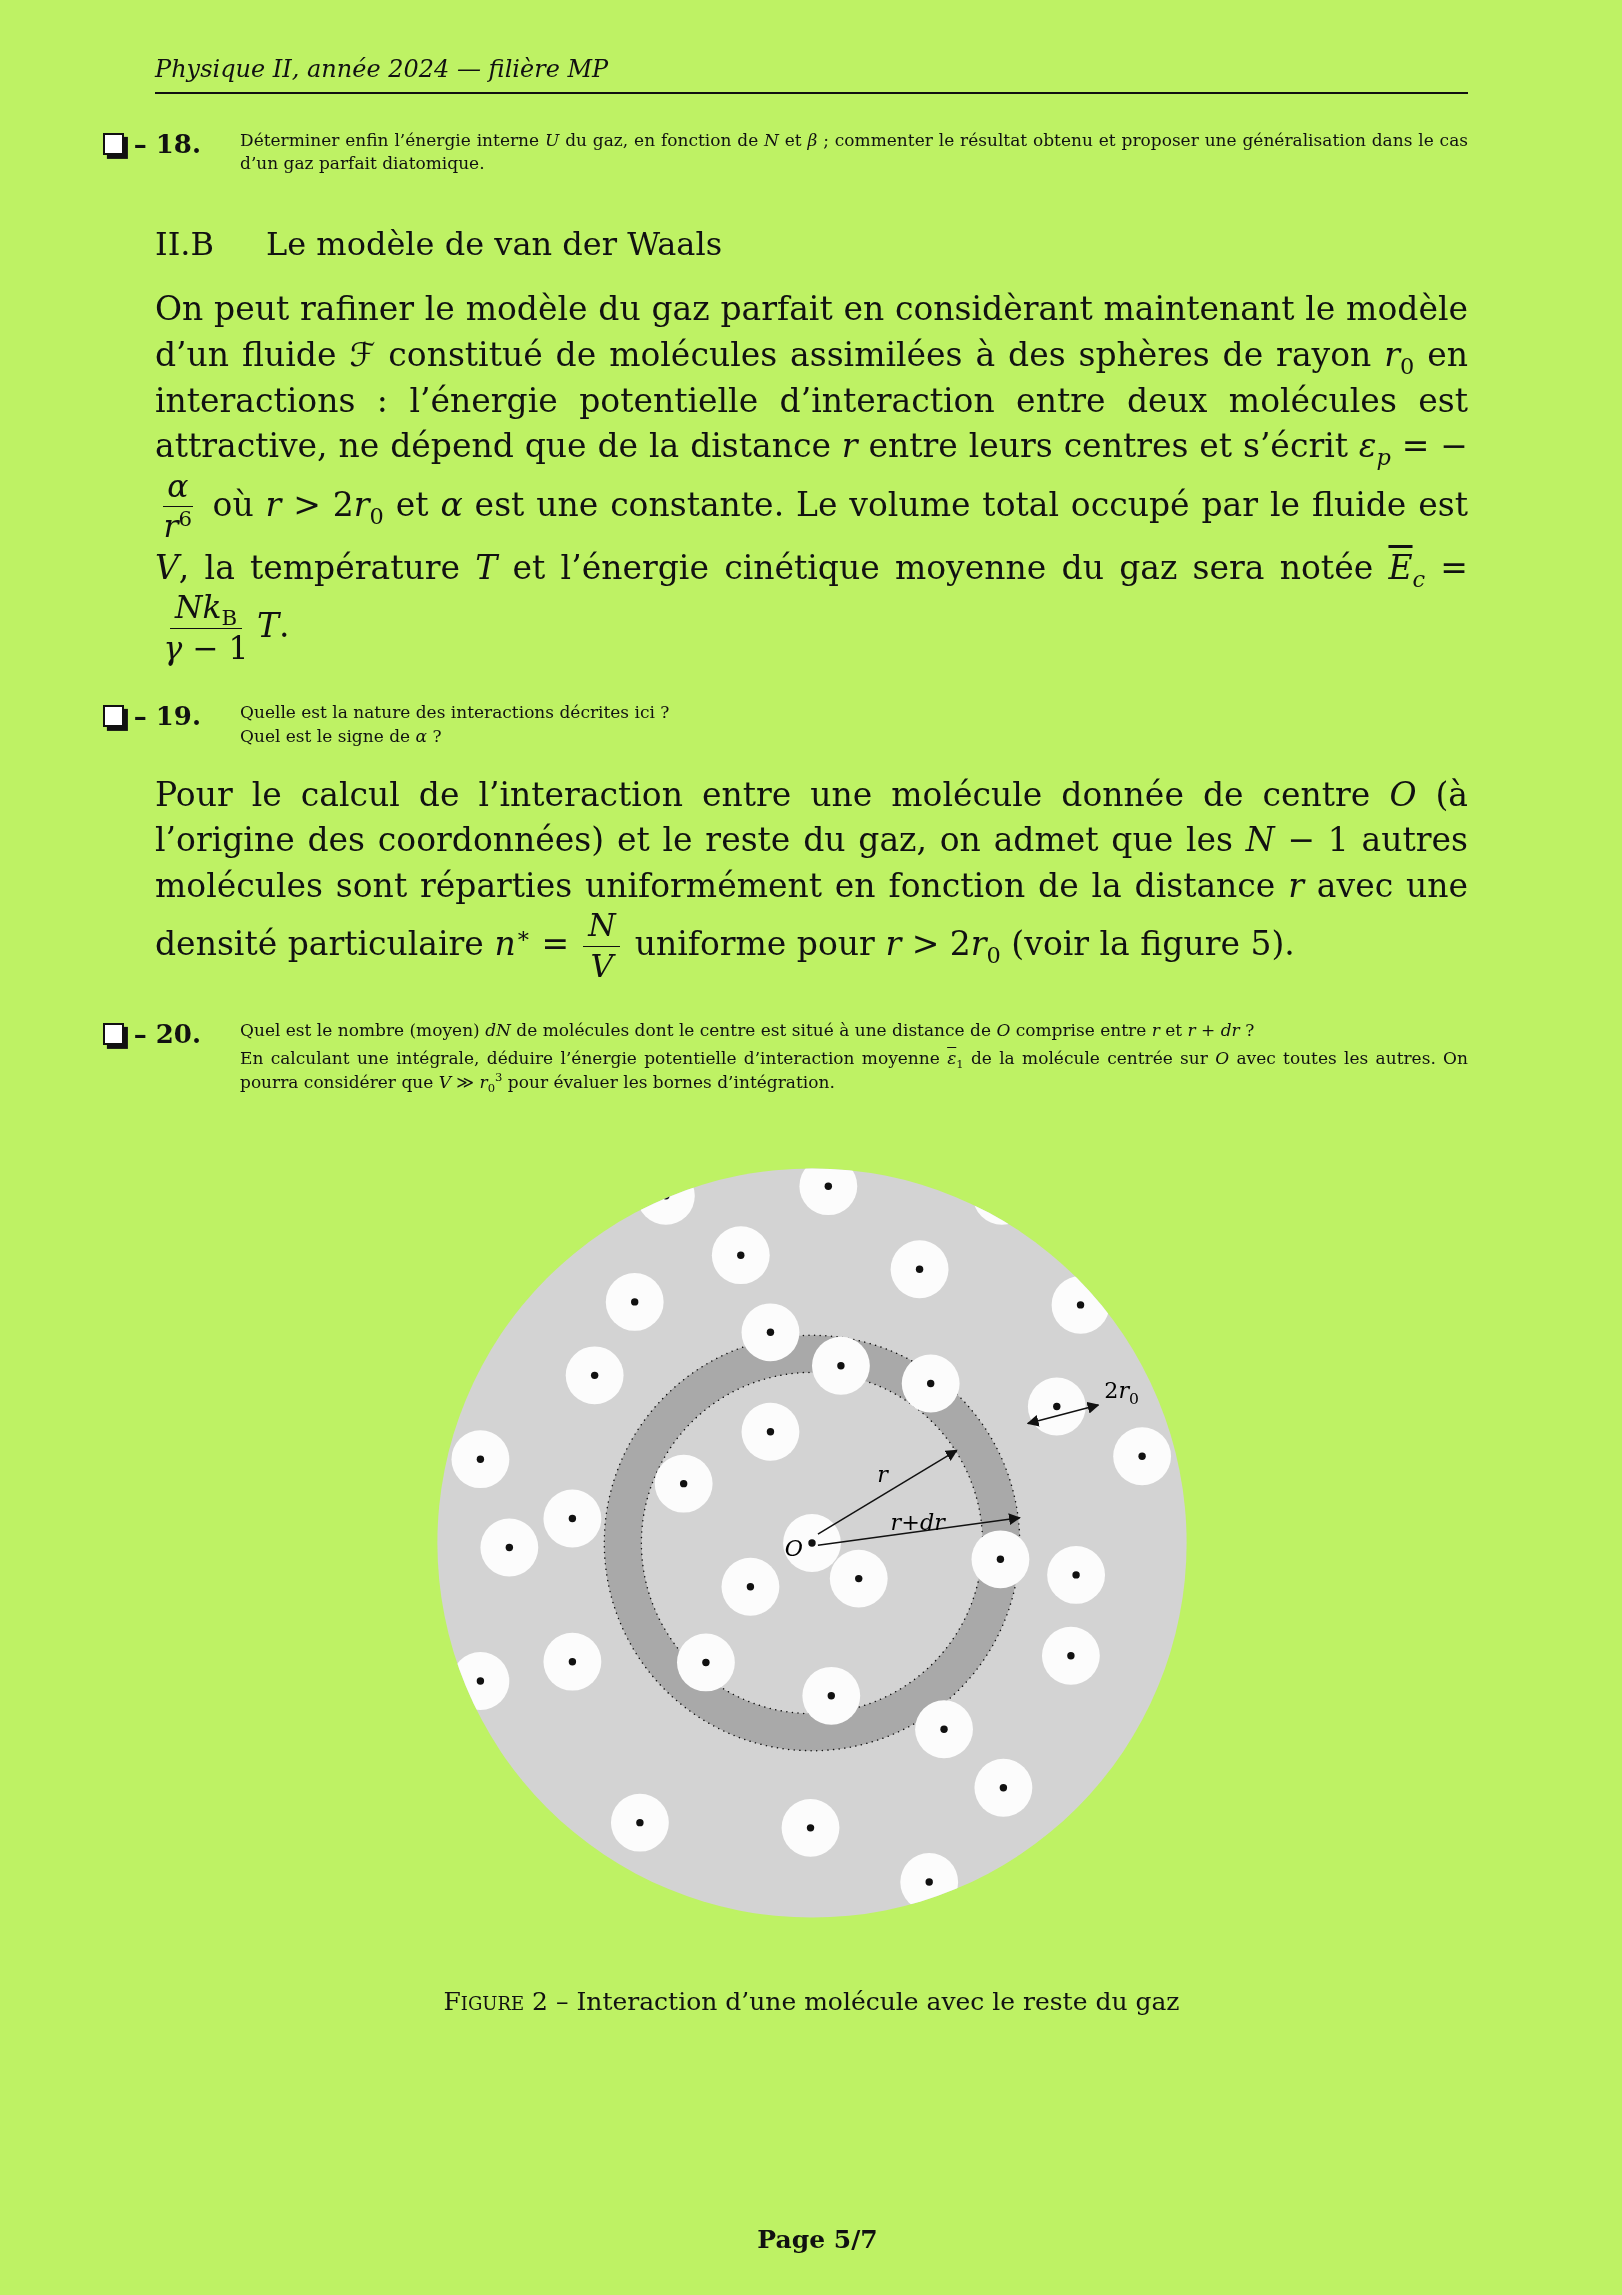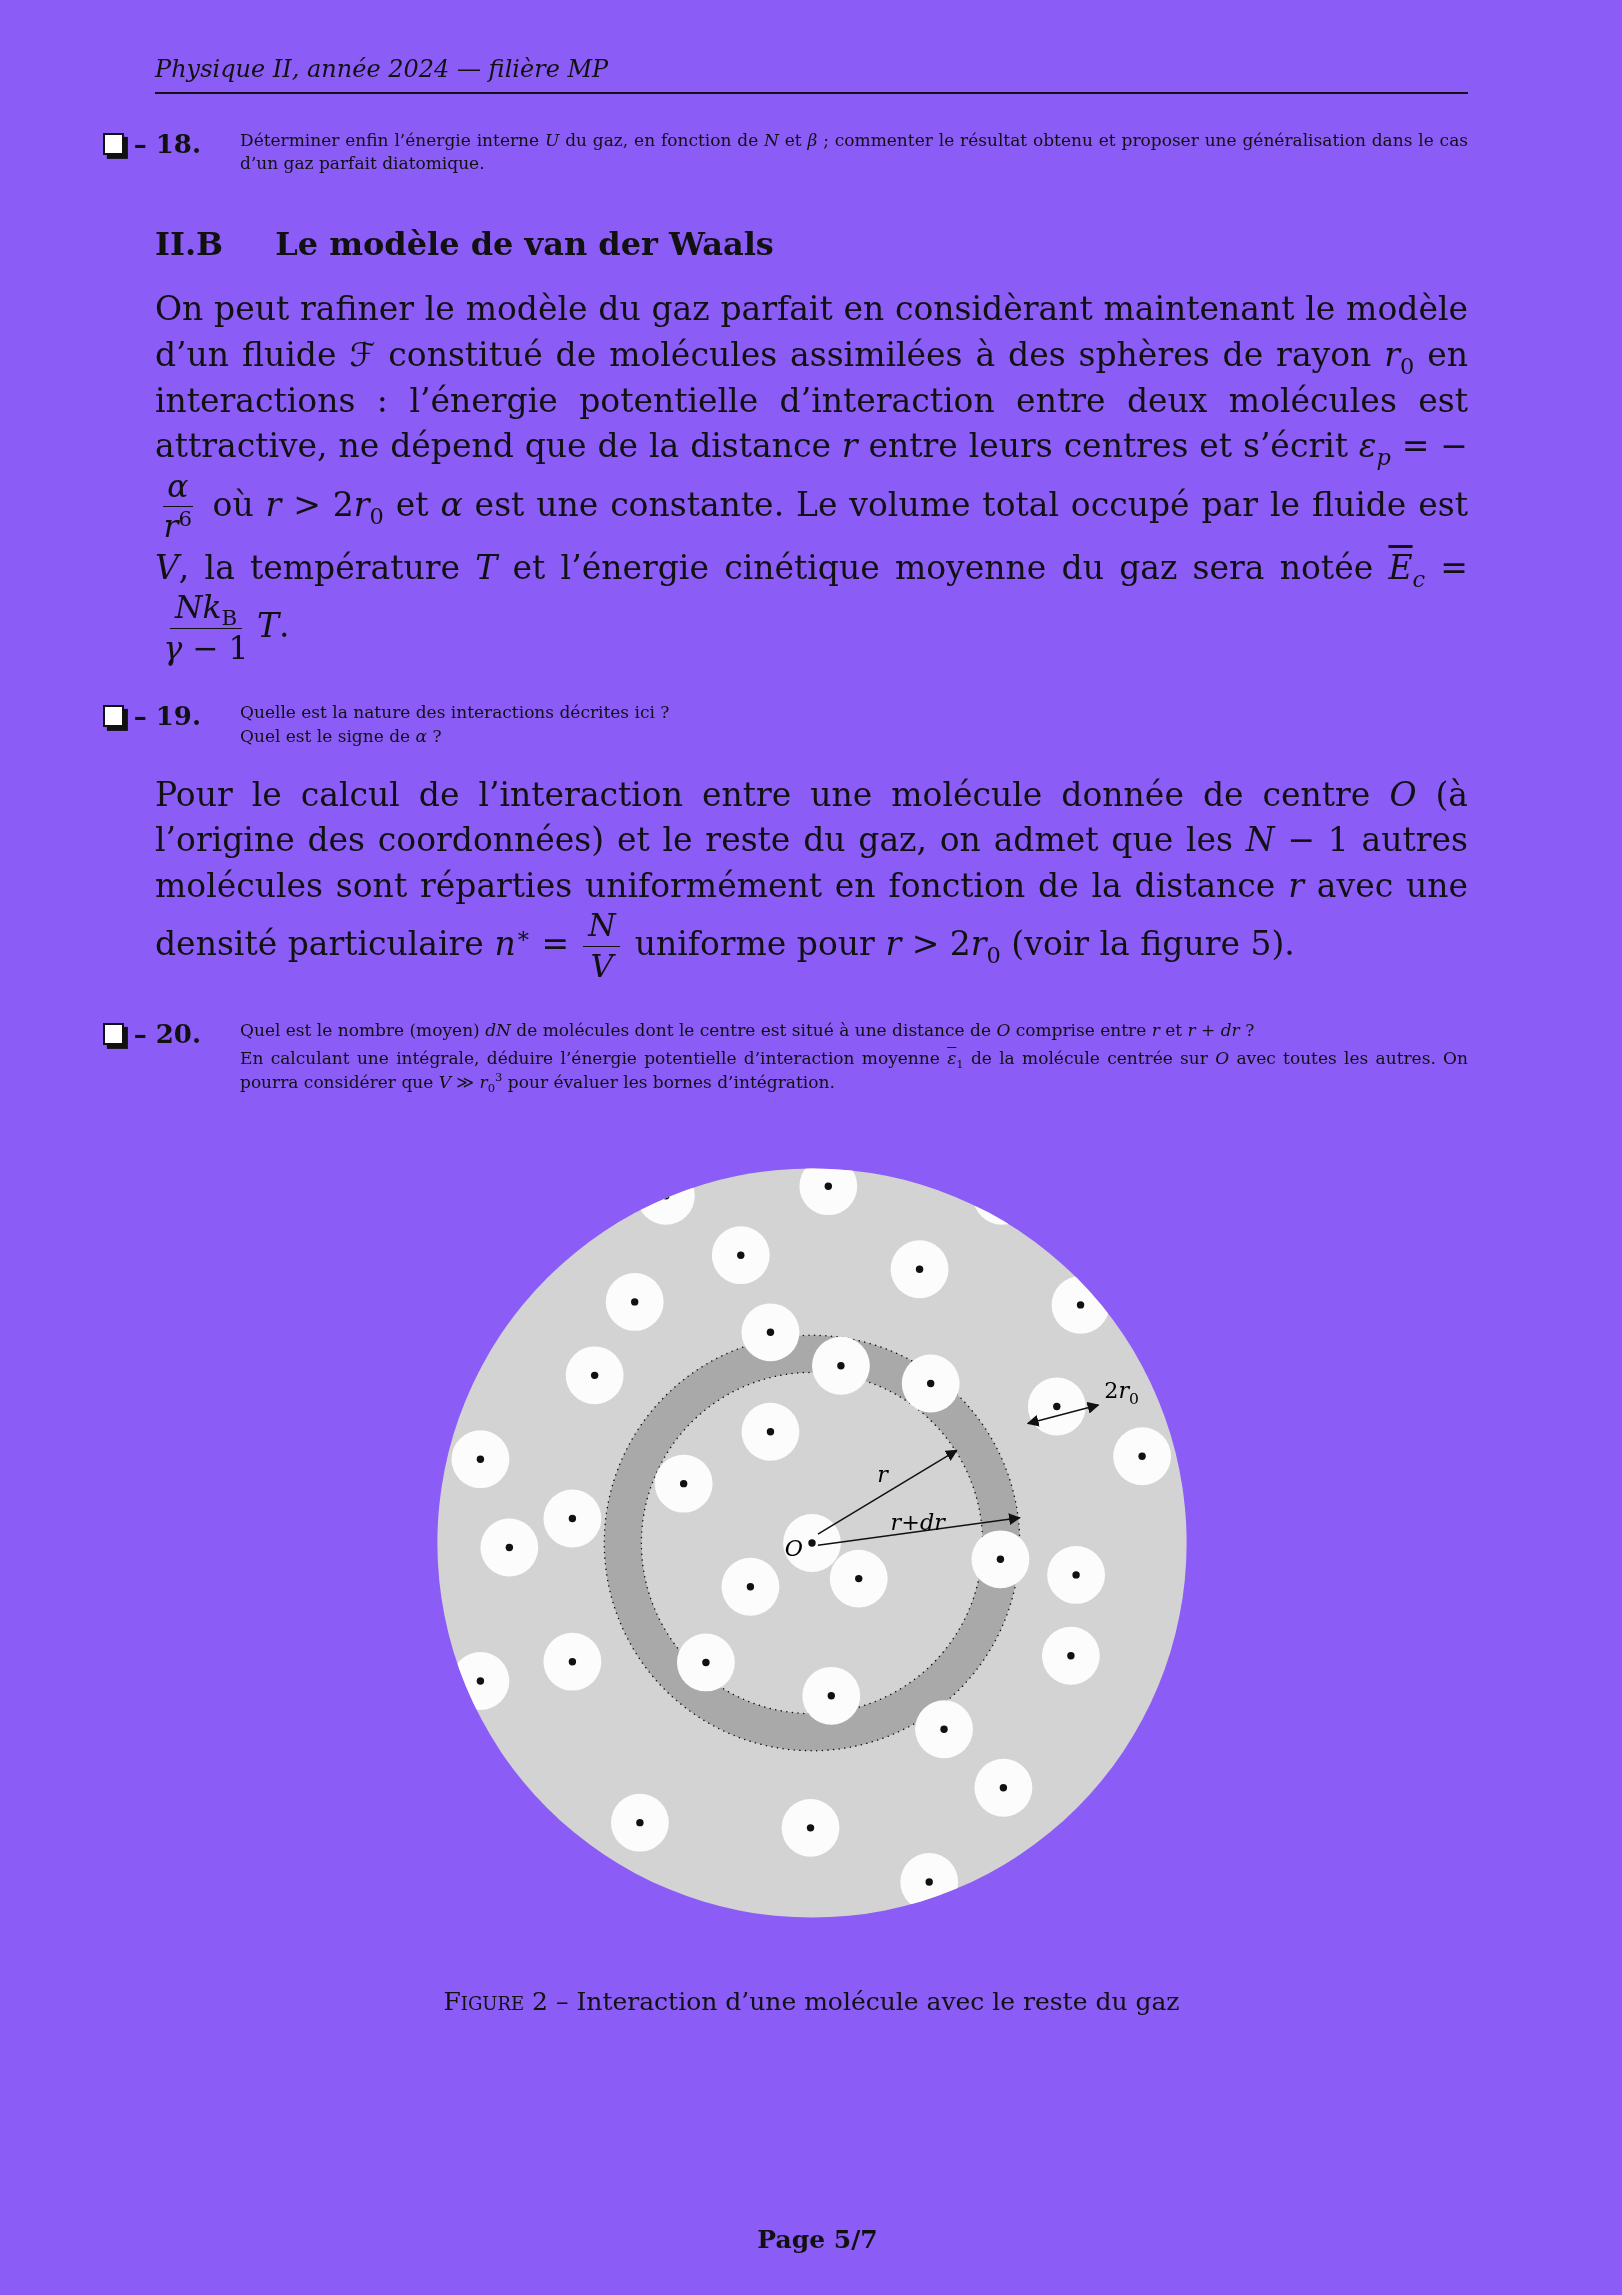--- a/index.html
+++ b/index.html
@@ -1,20 +1,20 @@
 <!DOCTYPE html>
 <html style="font-size:12.6px"><head>
 <meta charset="utf-8">
 <style>
   html,body{margin:0;padding:0;background:#e8e8e8;}
   .page{
     position:relative;
     width:1623px;height:2295px;
     margin:0 auto;
-    background:#8b5cf6;
+    background:#bef264;
     color:#111;
     font-family:"DejaVu Serif","Liberation Serif",serif;
     overflow:hidden;
   }
   
   .running-header{padding:55px 155px 0 155px;}
   .header-title{font-style:italic;font-size:24px;}
   .header-rule{height:1.6px;background:#111;margin-top:9.4px;}
   
   .content{padding:0 155px;}
@@ -23,21 +23,21 @@
   .qlabel{flex:none;width:137px;font-weight:bold;font-size:26px;white-space:nowrap;}
   .qnum{font-weight:bold;}
   .checkbox{
     display:inline-block;width:17.3px;height:17.3px;
     border:2.4px solid #111;background:#fff;
     box-shadow:3.9px 3.9px 0 0 #111;
     margin-right:9.4px;position:relative;top:1.6px;
   }
   .qbody{flex:1;font-size:17px;line-height:1.38;text-align:justify;}
   .qbody .subpara{margin-top:4.7px;}
-  .section-heading{display:flex;gap:52px;font-size:32px;font-weight:bold;margin:49px 0 0 0;}
+  .section-heading{display:flex;gap:52px;font-size:32px;font-weight:normal;margin:49px 0 0 0;}
   i{font-style:italic;}
   sub,sup{font-size:68%;line-height:0;}
   .cal{font-style:italic;font-family:"DejaVu Serif","DejaVu Sans",serif;}
   .ol{text-decoration:overline;}
   .frac{
     display:inline-flex;flex-direction:column;align-items:center;
     vertical-align:middle;line-height:1.12;margin:0 3.9px;font-size:0.95em;
     text-align:center;
   }
   .frac .num{display:block;padding:0 4.7px 2.4px 4.7px;border-bottom:1.6px solid #111;}

